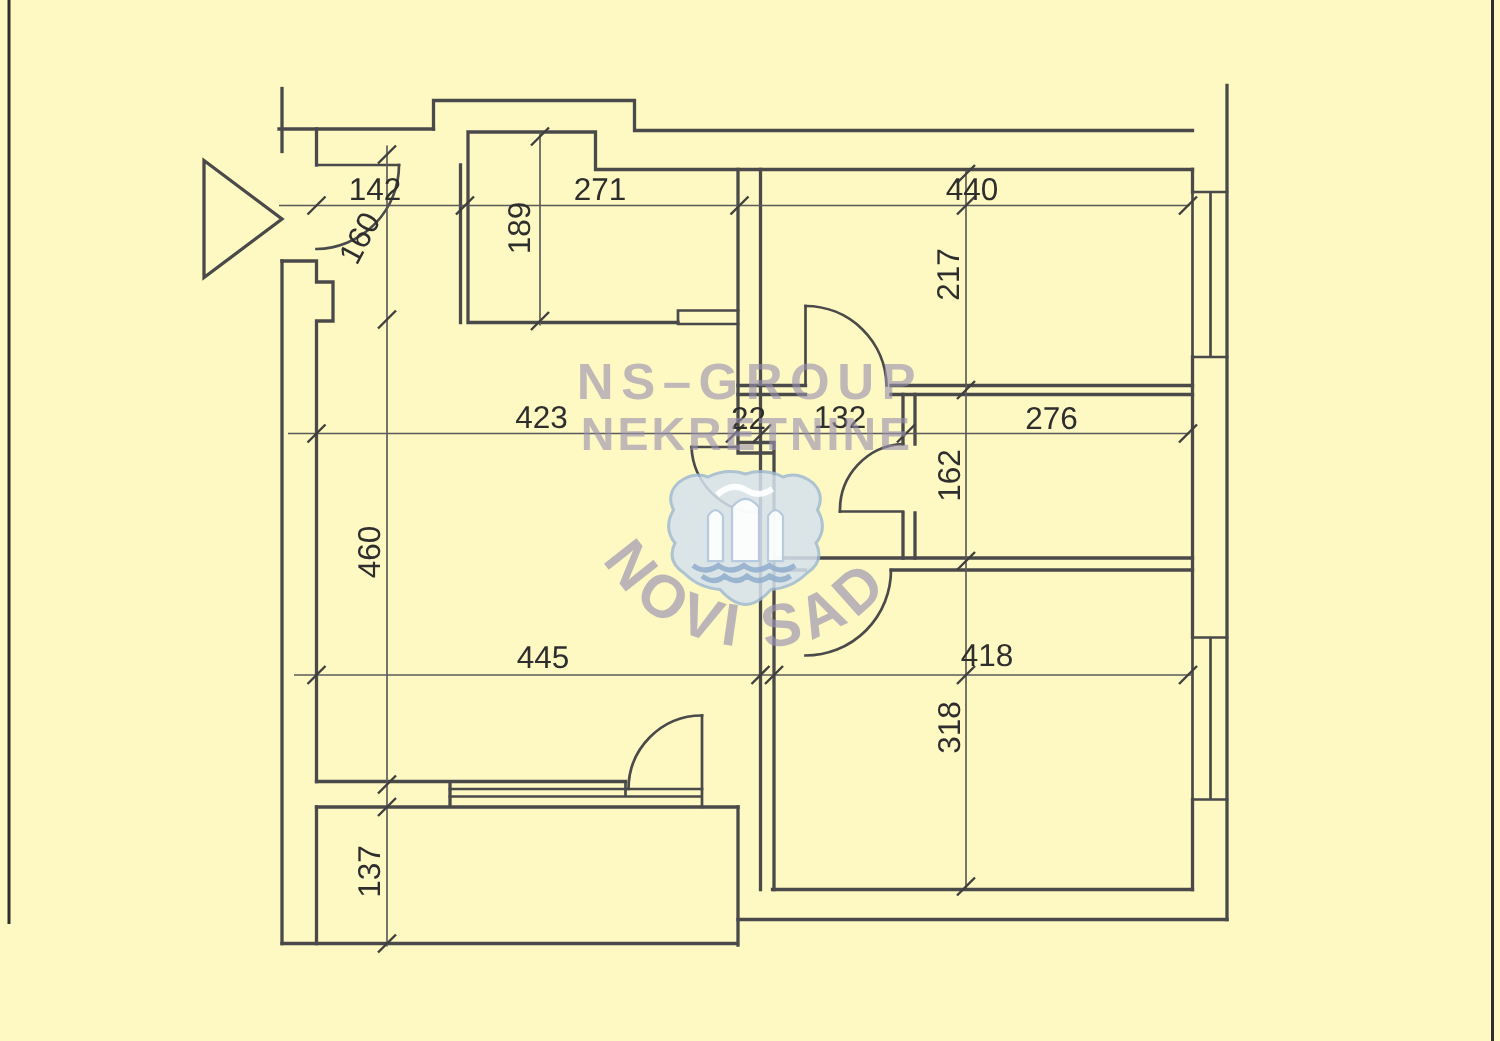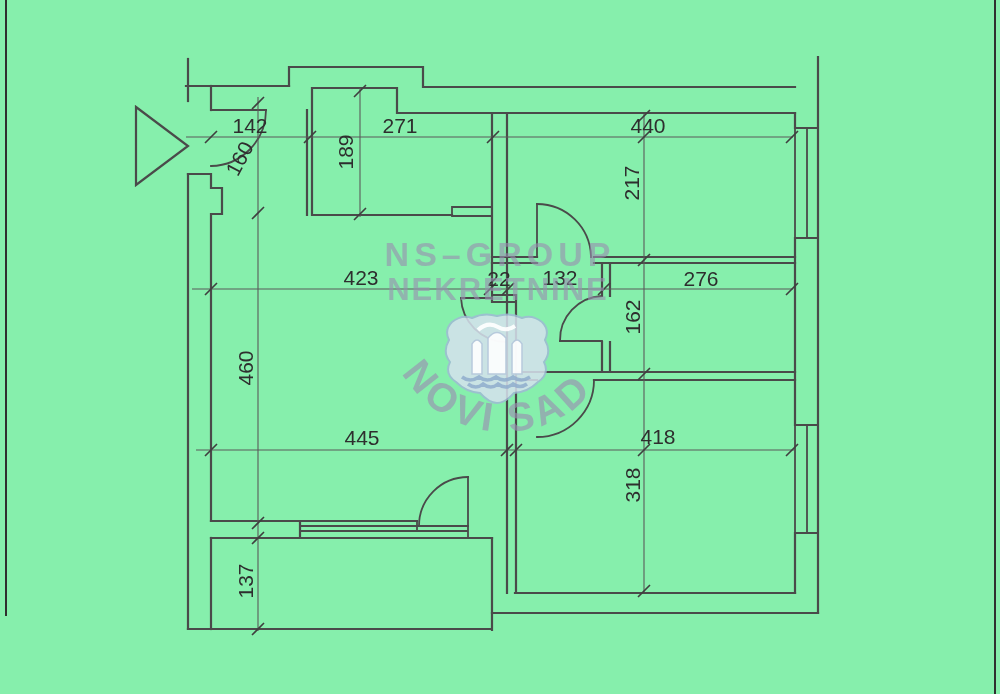--- a/index.html
+++ b/index.html
@@ -1,16 +1,16 @@
 <!DOCTYPE html>
 <html><head>
 <meta charset="utf-8">
 <style>
   html,body{margin:0;padding:0;background:#e8e8e8;font-family:"Liberation Sans",sans-serif;}
-  .canvas{position:relative;width:1000px;height:694px;background:#86efac;overflow:hidden;margin:0 auto;}
+  .canvas{position:relative;width:1000px;height:694px;background:#fef9c3;overflow:hidden;margin:0 auto;}
   svg{position:absolute;left:0;top:0;}
   .wall{fill:none;stroke:#4a4a4a;stroke-width:2.2;stroke-linecap:square;}
   .thinwall{fill:none;stroke:#4a4a4a;stroke-width:1.8;stroke-linecap:square;}
   .dimline{fill:none;stroke:#5a5a5a;stroke-width:1.1;}
   .tick{fill:none;stroke:#3f3f3f;stroke-width:1.6;}
   .dimtext{font-family:"Liberation Sans",sans-serif;font-size:21px;fill:#2e2e2e;text-anchor:middle;}
   .border{fill:none;stroke:#2f2f2f;stroke-width:2;}
   .wm-text{font-family:"Liberation Sans",sans-serif;font-weight:bold;fill:rgba(152,144,176,0.62);text-anchor:middle;}
   .wm-big{font-size:34px;letter-spacing:5px;}
   .wm-mid{font-size:31px;letter-spacing:2px;}

